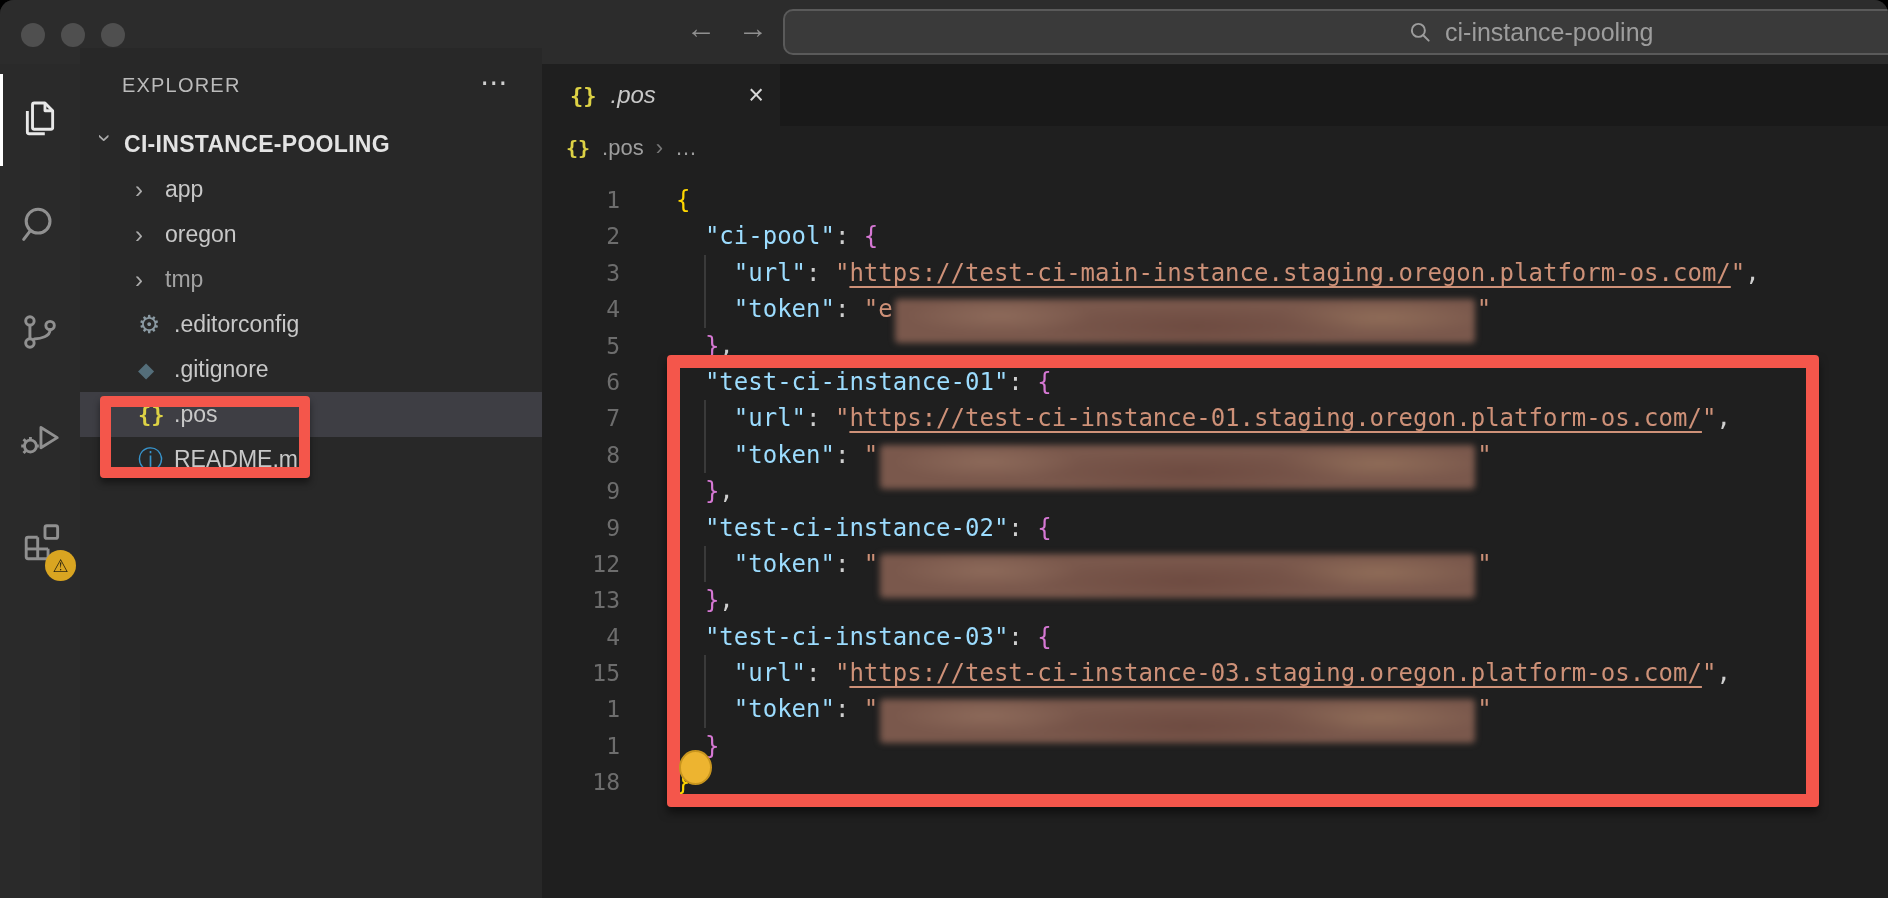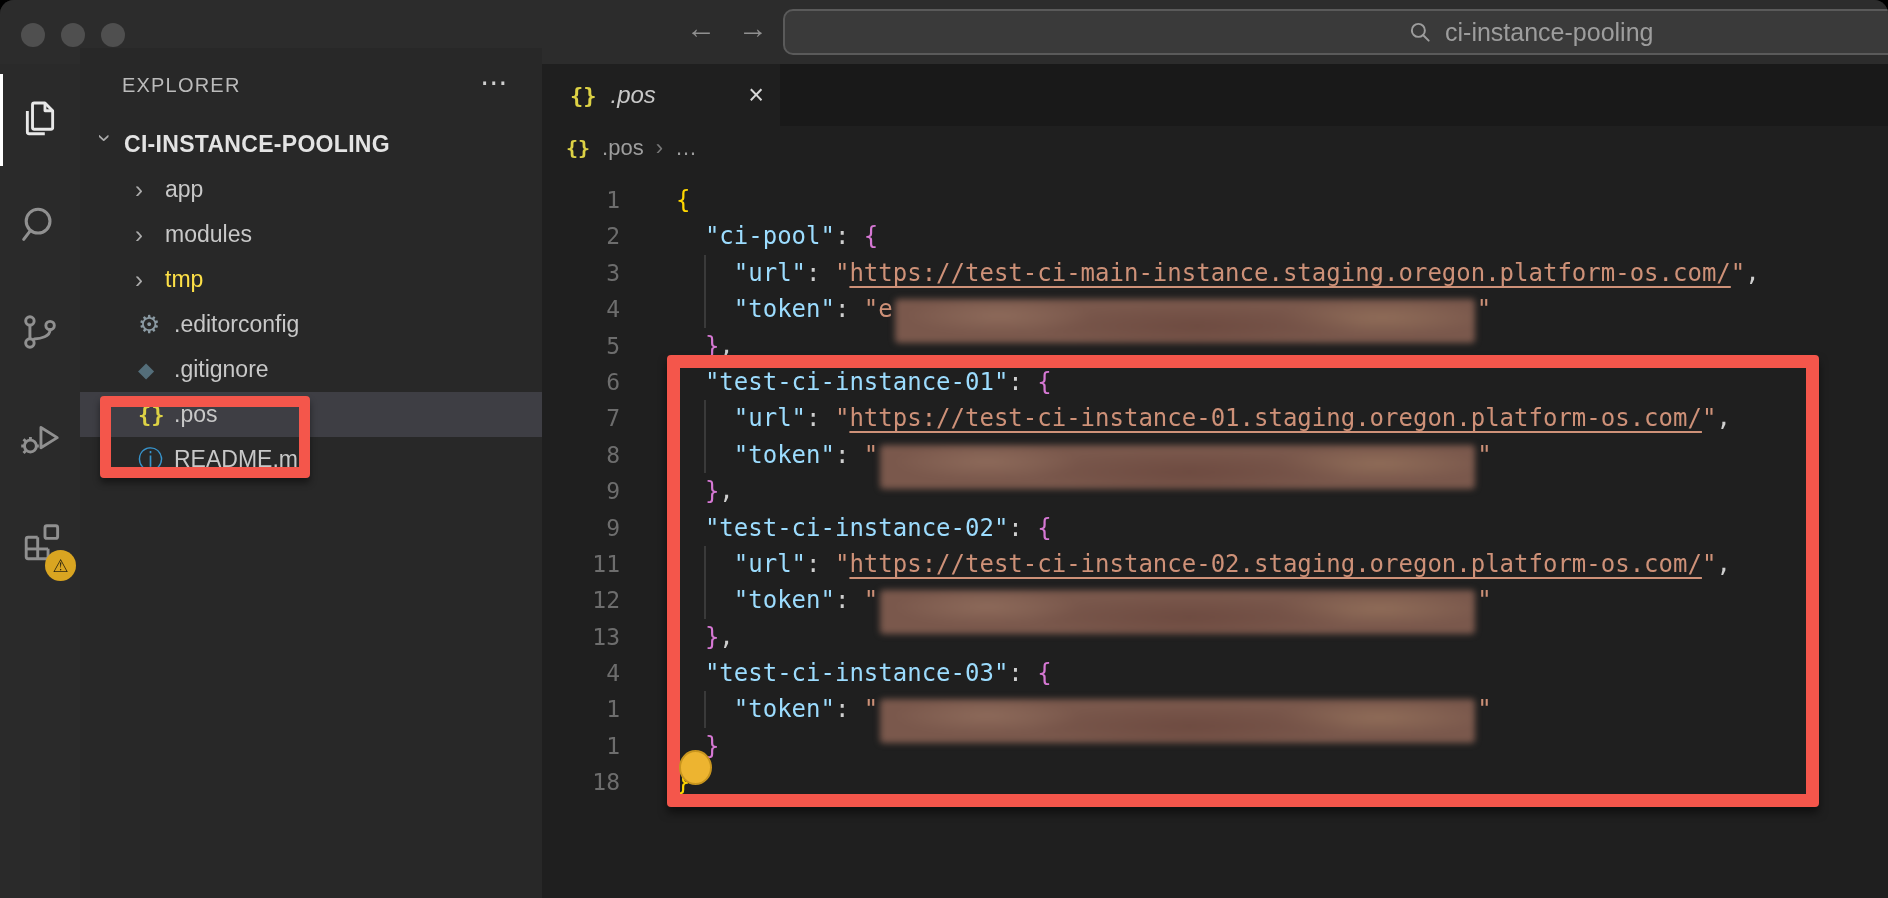--- a/index.html
+++ b/index.html
@@ -25,21 +25,21 @@
   
   .sidebar{position:absolute;left:80px;top:48px;bottom:0;width:462px;background:#282828;color:#c8c8c8;}
   .sb-head{position:absolute;top:26px;left:42px;font-size:20px;letter-spacing:1.2px;color:#bbbbbb;}
   .sb-more{position:absolute;top:18px;right:32px;font-size:28px;color:#cfcfcf;letter-spacing:2px;}
   .tree{position:absolute;top:74px;left:0;right:0;}
   .trow{height:45px;display:flex;align-items:center;font-size:23px;color:#c8c8c8;}
   .trow.root{padding-left:14px;font-weight:bold;color:#e3e3e3;letter-spacing:.3px;}
   .trow.folder{padding-left:55px;}
   .trow.file{padding-left:58px;}
   .trow.sel{background:#3e3e44;}
-  .trow.dim .lbl{color:#fde047;}
+  .trow.dim .lbl{color:#a3a3a3;}
   .chev{display:inline-block;width:30px;color:#ababab;font-weight:normal;font-size:24px;}
   .chev.down{transform:rotate(90deg);width:22px;margin-right:8px;}
   .ficon{display:inline-block;width:36px;text-align:left;}
   .ficon.gear{color:#8b9aa3;font-size:25px;}
   .ficon.git{color:#546e7a;font-size:21px;}
   .ficon.braces{color:#ddd245;font-family:"DejaVu Sans Mono",monospace;font-weight:bold;font-size:22px;}
   .ficon.info{color:#3794cd;font-size:25px;}
   .lbl{white-space:nowrap;}
 
   
@@ -157,21 +157,21 @@
         <span class="chev down">›</span>
         <span class="lbl">CI-INSTANCE-POOLING</span>
       </div>
 
     <div class="trow folder">
           <span class="chev">›</span>
           <span class="lbl">app</span>
         </div>
         <div class="trow folder">
           <span class="chev">›</span>
-          <span class="lbl">modules</span>
+          <span class="lbl">oregon</span>
         </div>
         <div class="trow folder dim">
           <span class="chev">›</span>
           <span class="lbl">tmp</span>
         </div>
         <div class="trow file">
           <span class="ficon gear">⚙</span>
           <span class="lbl">.editorconfig</span>
         </div>
         <div class="trow file">
@@ -207,24 +207,24 @@
         <div class="row"><span class="num">1</span><span class="codetext"><span class="b1">{</span></span></div>
         <div class="row"><span class="num">2</span><span class="codetext"><span class="sp">  </span><span class="key">"ci-pool"</span><span class="pun">: </span><span class="b2">{</span></span></div>
         <div class="row g"><span class="num">3</span><span class="codetext"><span class="sp">    </span><span class="key">"url"</span><span class="pun">: </span><span class="str">"</span><span class="url">https://test-ci-main-instance.staging.oregon.platform-os.com/</span><span class="str">"</span><span class="pun">,</span></span></div>
         <div class="row g"><span class="num">4</span><span class="codetext"><span class="sp">    </span><span class="key">"token"</span><span class="pun">: </span><span class="str">"e</span><span class="blur" style="width: 580px;"></span><span class="str">"</span></span></div>
         <div class="row"><span class="num">5</span><span class="codetext"><span class="sp">  </span><span class="b2">}</span><span class="pun">,</span></span></div>
         <div class="row"><span class="num">6</span><span class="codetext"><span class="sp">  </span><span class="key">"test-ci-instance-01"</span><span class="pun">: </span><span class="b2">{</span></span></div>
         <div class="row g"><span class="num">7</span><span class="codetext"><span class="sp">    </span><span class="key">"url"</span><span class="pun">: </span><span class="str">"</span><span class="url">https://test-ci-instance-01.staging.oregon.platform-os.com/</span><span class="str">"</span><span class="pun">,</span></span></div>
         <div class="row g"><span class="num">8</span><span class="codetext"><span class="sp">    </span><span class="key">"token"</span><span class="pun">: </span><span class="str">"</span><span class="blur" style="width: 595px;"></span><span class="str">"</span></span></div>
         <div class="row"><span class="num">9</span><span class="codetext"><span class="sp">  </span><span class="b2">}</span><span class="pun">,</span></span></div>
         <div class="row"><span class="num">9</span><span class="codetext"><span class="sp">  </span><span class="key">"test-ci-instance-02"</span><span class="pun">: </span><span class="b2">{</span></span></div>
-        <div class="row g"><span class="num">11</span><span class="codetext"><span class="sp">    </span><span class="key">"url"</span><span class="pun">: </span><span class="str">"</span><span class="url">https://test-ci-instance-02.staging.oregon.platform-os.com/</span><span class="str">"</span><span class="pun">,</span></span></div>
         <div class="row g"><span class="num">12</span><span class="codetext"><span class="sp">    </span><span class="key">"token"</span><span class="pun">: </span><span class="str">"</span><span class="blur" style="width: 595px;"></span><span class="str">"</span></span></div>
         <div class="row"><span class="num">13</span><span class="codetext"><span class="sp">  </span><span class="b2">}</span><span class="pun">,</span></span></div>
         <div class="row"><span class="num">4</span><span class="codetext"><span class="sp">  </span><span class="key">"test-ci-instance-03"</span><span class="pun">: </span><span class="b2">{</span></span></div>
+        <div class="row g"><span class="num">15</span><span class="codetext"><span class="sp">    </span><span class="key">"url"</span><span class="pun">: </span><span class="str">"</span><span class="url">https://test-ci-instance-03.staging.oregon.platform-os.com/</span><span class="str">"</span><span class="pun">,</span></span></div>
         <div class="row g"><span class="num">1</span><span class="codetext"><span class="sp">    </span><span class="key">"token"</span><span class="pun">: </span><span class="str">"</span><span class="blur" style="width: 595px;"></span><span class="str">"</span></span></div>
         <div class="row"><span class="num">1</span><span class="codetext"><span class="sp">  </span><span class="b2">}</span></span></div>
         <div class="row"><span class="num">18</span><span class="codetext"><span class="b1">}</span></span></div>
       </div>
   </div>
 
   <div class="ann" id="red-explorer"></div>
   <div class="ann" id="red-code"></div>
   <div id="dot"></div>
 

